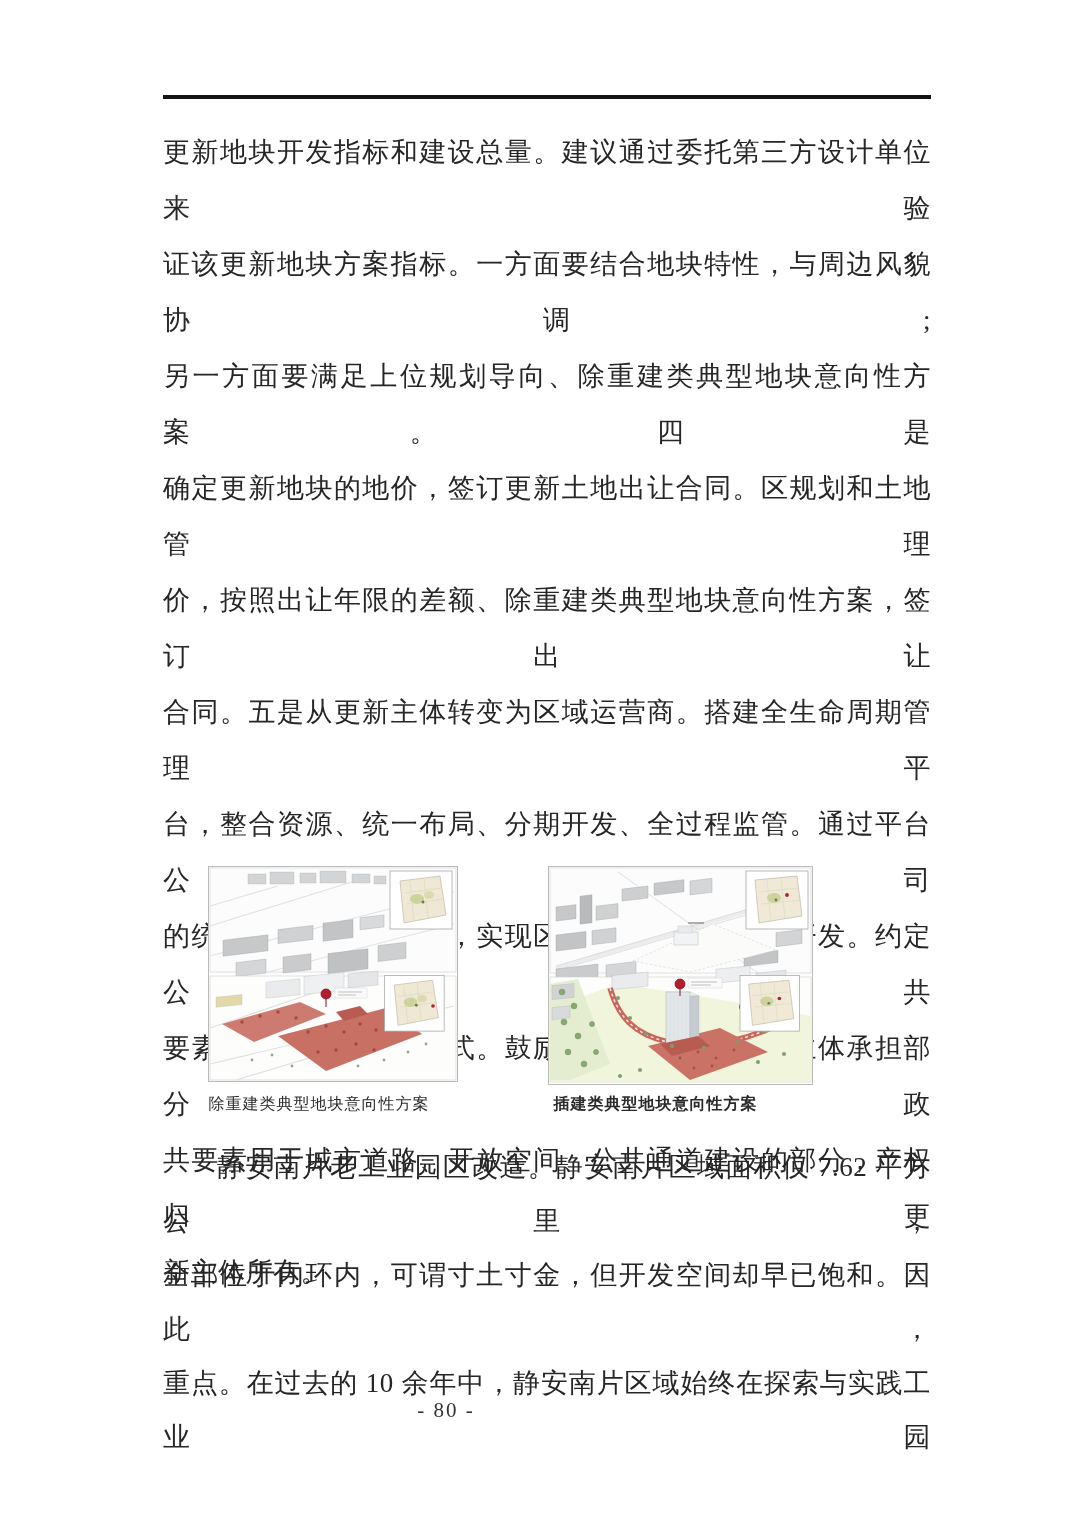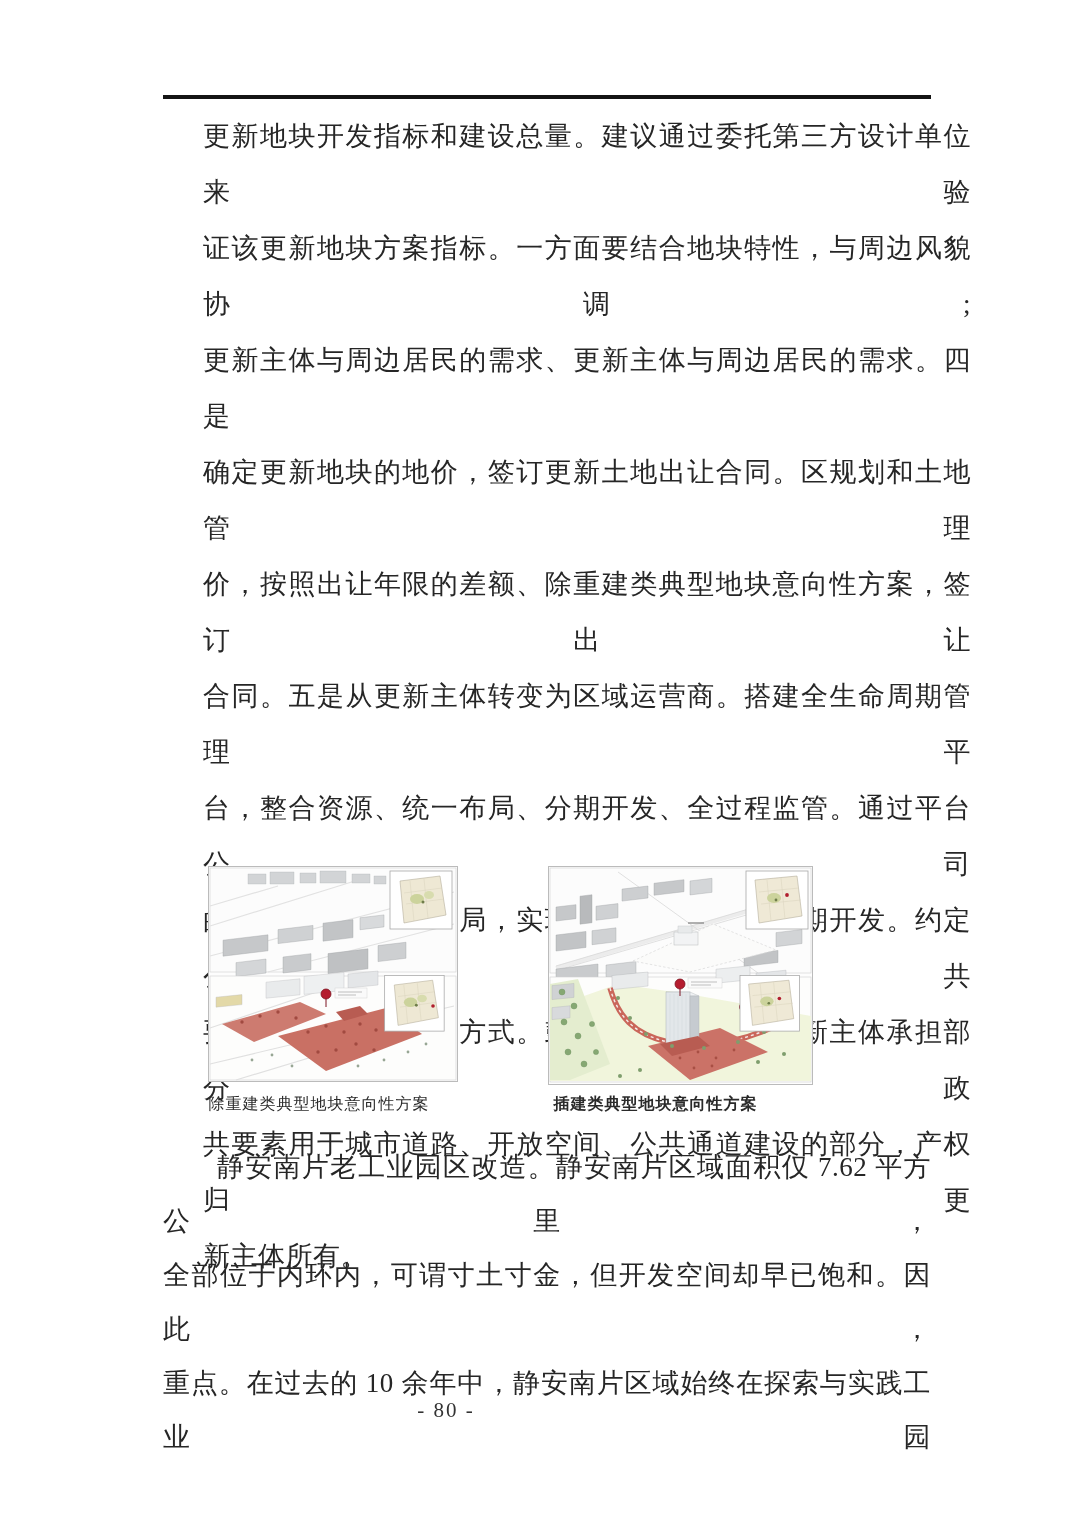--- a/index.html
+++ b/index.html
@@ -13,21 +13,21 @@
   }
   .top-rule{
     position:absolute;left:163px;top:95px;width:768px;height:4px;
     background:#141414;
   }
   .para{
     position:absolute;left:163px;width:768px;
     font-size:27px;line-height:56px;
     letter-spacing:0.5px;
   }
-  .p1{top:108px;margin-left:40px;}
+  .p1{top:124px;}
   .p2{top:1140px;line-height:54px;}
   .tline{white-space:nowrap;}
   .tline.just{white-space:normal;text-align:justify;text-align-last:justify;}
   .tline.first-indent{text-indent:2em;}
   .figures{position:absolute;left:163px;top:866px;width:768px;height:222px;}
   .figure{position:absolute;top:0;}
   .figure.left{left:45px;width:250px;height:216px;}
   .figure.right{left:385px;width:265px;height:219px;top:0;}
   .figure svg{display:block;width:100%;height:100%;}
   .captions{position:absolute;left:163px;top:1094px;width:768px;height:38px;font-size:16px;color:#2a2a2a;}
@@ -42,21 +42,21 @@
 </head>
 <body>
 
 <div class="page">
 
   <div class="top-rule"></div>
 
   <div class="para p1">
     <div class="tline just">更新地块开发指标和建设总量。建议通过委托第三方设计单位来验</div>
     <div class="tline just">证该更新地块方案指标。一方面要结合地块特性，与周边风貌协调;</div>
-    <div class="tline just">更新主体与周边居民的需求、更新主体与周边居民的需求。四是</div>
+    <div class="tline just">另一方面要满足上位规划导向、除重建类典型地块意向性方案。四是</div>
     <div class="tline just">确定更新地块的地价，签订更新土地出让合同。区规划和土地管理</div>
     <div class="tline just">价，按照出让年限的差额、除重建类典型地块意向性方案，签订出让</div>
     <div class="tline just">合同。五是从更新主体转变为区域运营商。搭建全生命周期管理平</div>
     <div class="tline just">台，整合资源、统一布局、分期开发、全过程监管。通过平台公司</div>
     <div class="tline just">的统一规划和统筹布局，实现区域内部协调、分期开发。约定公共</div>
     <div class="tline just">要素产权归属、运营方式。鼓励张江西北片区更新主体承担部分政</div>
     <div class="tline just">共要素用于城市道路、开放空间、公共通道建设的部分，产权归更</div>
     <div class="tline">新主体所有。</div>
   </div>
 

